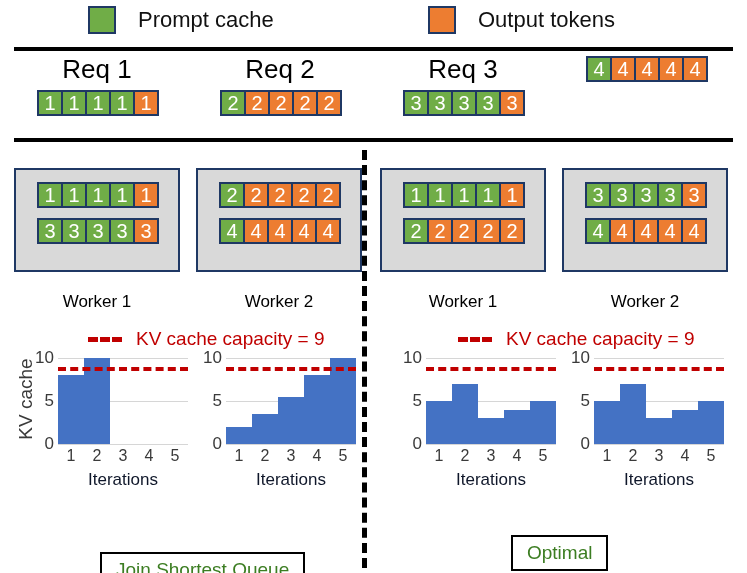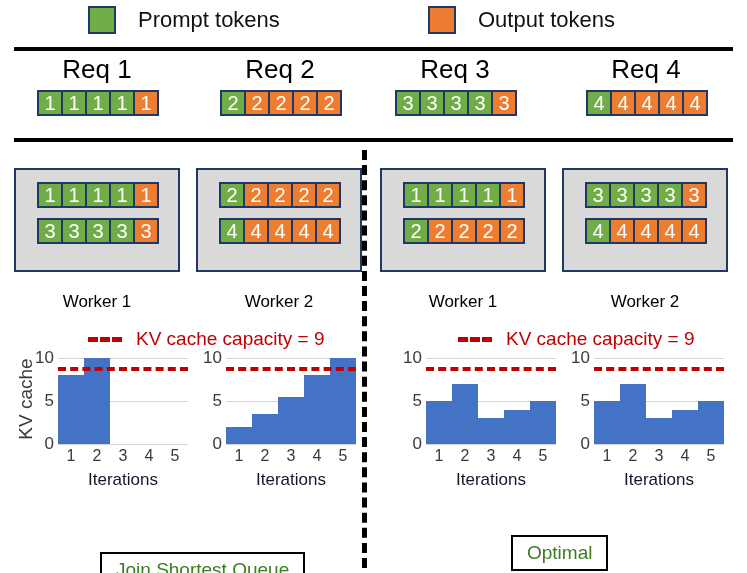--- a/index.html
+++ b/index.html
@@ -29,21 +29,21 @@
   
   .hrule { position:absolute; left:14px; width:719px; height:4px; background:#000; }
   .hrule.top    { top:47px; }
   .hrule.bottom { top:138px; }
 
   
   .req-row { position:absolute; left:0; top:52px; width:747px; height:86px; }
   .req-col { position:absolute; top:0; width:170px; text-align:center; }
   .req-col.c0 { left:12px; }
   .req-col.c1 { left:195px; }
-  .req-col.c2 { left:370px; }
+  .req-col.c2 { left:378px; }
   .req-col.c3 { left:561px; }
   .req-title { font-size:26px; line-height:34px; color:#000; }
   .tokrow { display:flex; justify-content:center; margin-top:4px; }
   .tok {
     width:26px; height:26px;
     border:2px solid #1F3864;
     box-sizing:border-box;
     color:#ffffff;
     font-size:20px;
     line-height:22px;
@@ -134,21 +134,21 @@
   }
   .strategy.jsq  { left:100px; top:552px; }
   .strategy.opt  { left:511px; top:535px; }
 </style>
 </head>
 <body>
 
 <div class="legend">
   <div class="legend-item prompt">
     <span class="legend-swatch green"></span>
-    <span class="legend-label">Prompt tokens</span>
+    <span class="legend-label">Prompt cache</span>
   </div>
   <div class="legend-item output">
     <span class="legend-swatch orange"></span>
     <span class="legend-label">Output tokens</span>
   </div>
 </div>
 
 <div class="hrule top"></div>
 <div class="hrule bottom"></div>
 
@@ -177,21 +177,20 @@
     <div class="req-title">Req 3</div>
     <div class="tokrow">
         <div class="tok green">3</div>
         <div class="tok green">3</div>
         <div class="tok green">3</div>
         <div class="tok green">3</div>
         <div class="tok orange">3</div>
       </div>
   </div>
   <div class="req-col c3">
-    <div class="req-title">Req 4</div>
     <div class="tokrow">
         <div class="tok green">4</div>
         <div class="tok orange">4</div>
         <div class="tok orange">4</div>
         <div class="tok orange">4</div>
         <div class="tok orange">4</div>
       </div>
   </div>
 </div>
 

